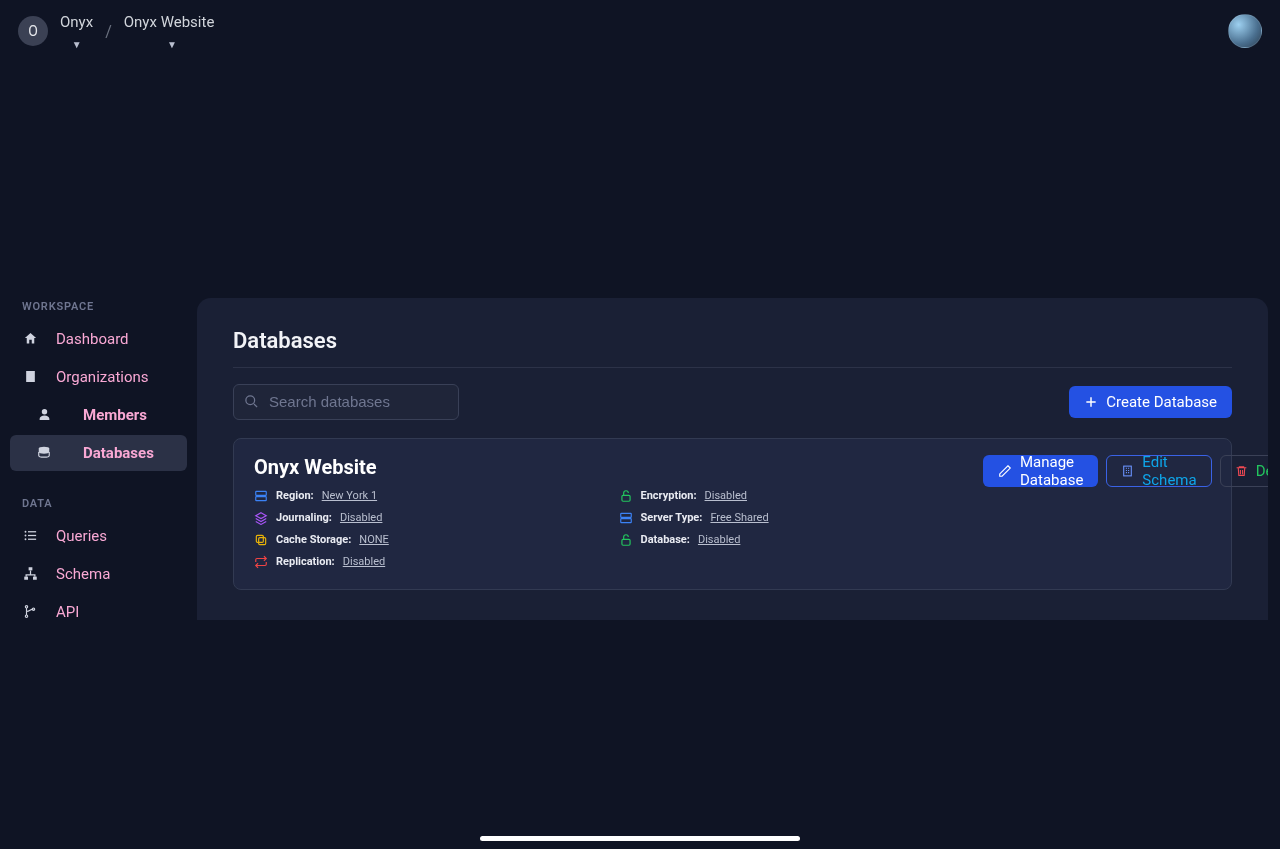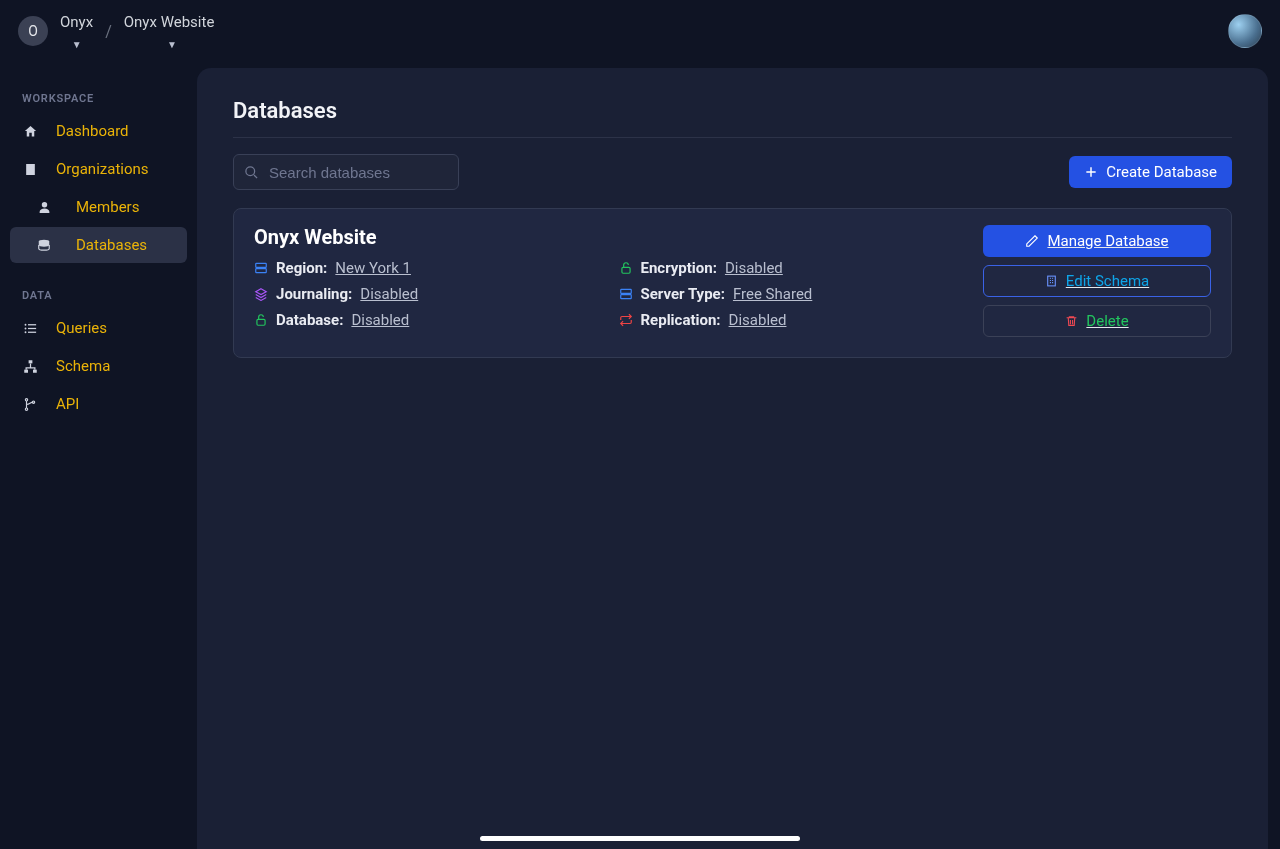--- a/index.html
+++ b/index.html
@@ -54,46 +54,48 @@
     width: 34px; height: 34px;
     border-radius: 50%;
     background: radial-gradient(circle at 30% 30%, #9dd0f0, #4a6f8f 60%, #2b3d4f);
     cursor: pointer;
     border: 1px solid rgba(255,255,255,0.1);
   }
 
   .layout {
     display: flex;
     height: calc(849px - 62px);
+    align-items: center;
   }
   .sidebar {
     width: 197px;
     padding: 24px 10px 10px 10px;
   }
   .side-heading {
     font-size: 11px;
     letter-spacing: 0.8px;
     color: #6f7690;
     padding: 6px 12px 8px 12px;
     font-weight: 600;
   }
   .side-item {
     display: flex;
     align-items: center;
     gap: 18px;
     padding: 9px 12px;
     border-radius: 6px;
     font-size: 15px;
-    color: #eab308;
+    color: #f9a8d4;
     cursor: pointer;
     margin-bottom: 2px;
   }
   .side-item.indent {
     padding-left: 26px;
-    gap: 24px;
+    gap: 31px;
+    font-weight: bold;
   }
   .side-item.active {
     background: #2b3146;
   }
   .side-item .icon {
     width: 16px;
     display: flex;
     justify-content: center;
     color: #cfd3df;
   }
@@ -188,34 +190,33 @@
   }
   .db-grid {
     display: grid;
     grid-template-columns: 1fr 1fr;
     gap: 8px 20px;
   }
   .db-row {
     display: flex;
     align-items: center;
     gap: 8px;
-    font-size: 15px;
+    font-size: 11px;
     color: #cfd3df;
     white-space: nowrap;
   }
   .db-row .k { color: #e9ebf2; font-weight: 700; }
   .db-row .v { color: #b9bfcf; text-decoration: underline; }
   .ic { width: 14px; height: 14px; display: inline-flex; }
 
   .db-actions {
     width: 228px;
     display: flex;
-    flex-direction: column;
+    flex-direction: row;
     gap: 8px;
-    text-decoration: underline;
   }
   .db-actions .btn { width: 100%; height: 32px; }
 
   .home-indicator {
     position: fixed;
     bottom: 8px;
     left: 50%;
     transform: translateX(-50%);
     width: 320px;
     height: 5px;
@@ -388,20 +389,30 @@
           </div>
           <div class="db-row">
             <span class="ic">
               <svg width="14" height="14" viewBox="0 0 24 24" fill="none" stroke="#3b82f6" stroke-width="2">
                   <rect x="3" y="4" width="18" height="7" rx="1"></rect>
                   <rect x="3" y="13" width="18" height="7" rx="1"></rect>
                 </svg>
             </span>
             <span class="k">Server Type:</span> 
               <span class="v">Free Shared</span>
+          </div>
+          <div class="db-row">
+            <span class="ic">
+              <svg width="14" height="14" viewBox="0 0 24 24" fill="none" stroke="#eab308" stroke-width="2">
+                  <rect x="8" y="8" width="12" height="12" rx="2"></rect>
+                  <rect x="4" y="4" width="12" height="12" rx="2"></rect>
+                </svg>
+            </span>
+            <span class="k">Cache Storage:</span> 
+              <span class="v">NONE</span>
           </div>
           <div class="db-row">
             <span class="ic">
               <svg width="14" height="14" viewBox="0 0 24 24" fill="none" stroke="#22c55e" stroke-width="2">
                   <rect x="5" y="11" width="14" height="10" rx="2"></rect>
                   <path d="M8 11V7a4 4 0 018 0"></path>
                 </svg>
             </span>
             <span class="k">Database:</span> 
               <span class="v">Disabled</span>

